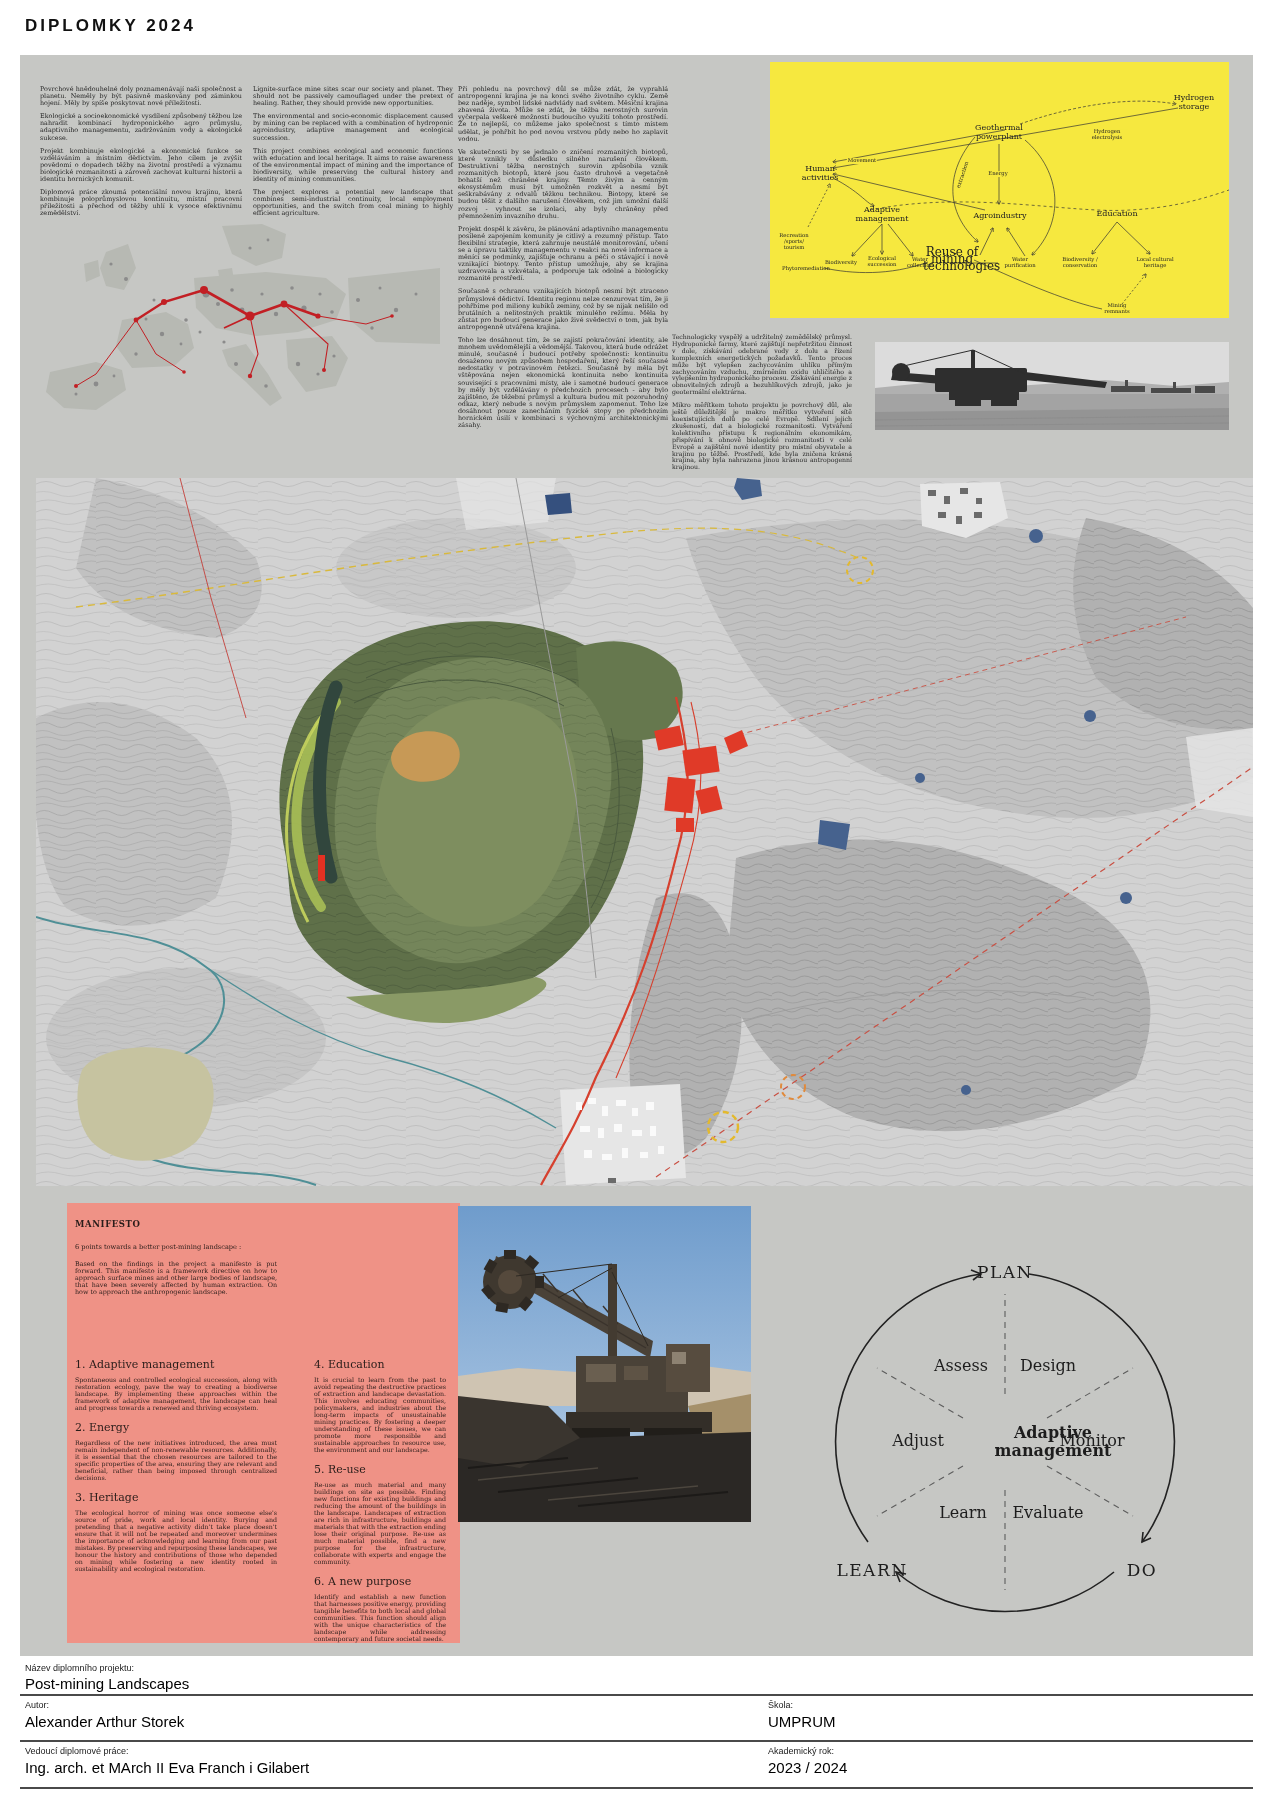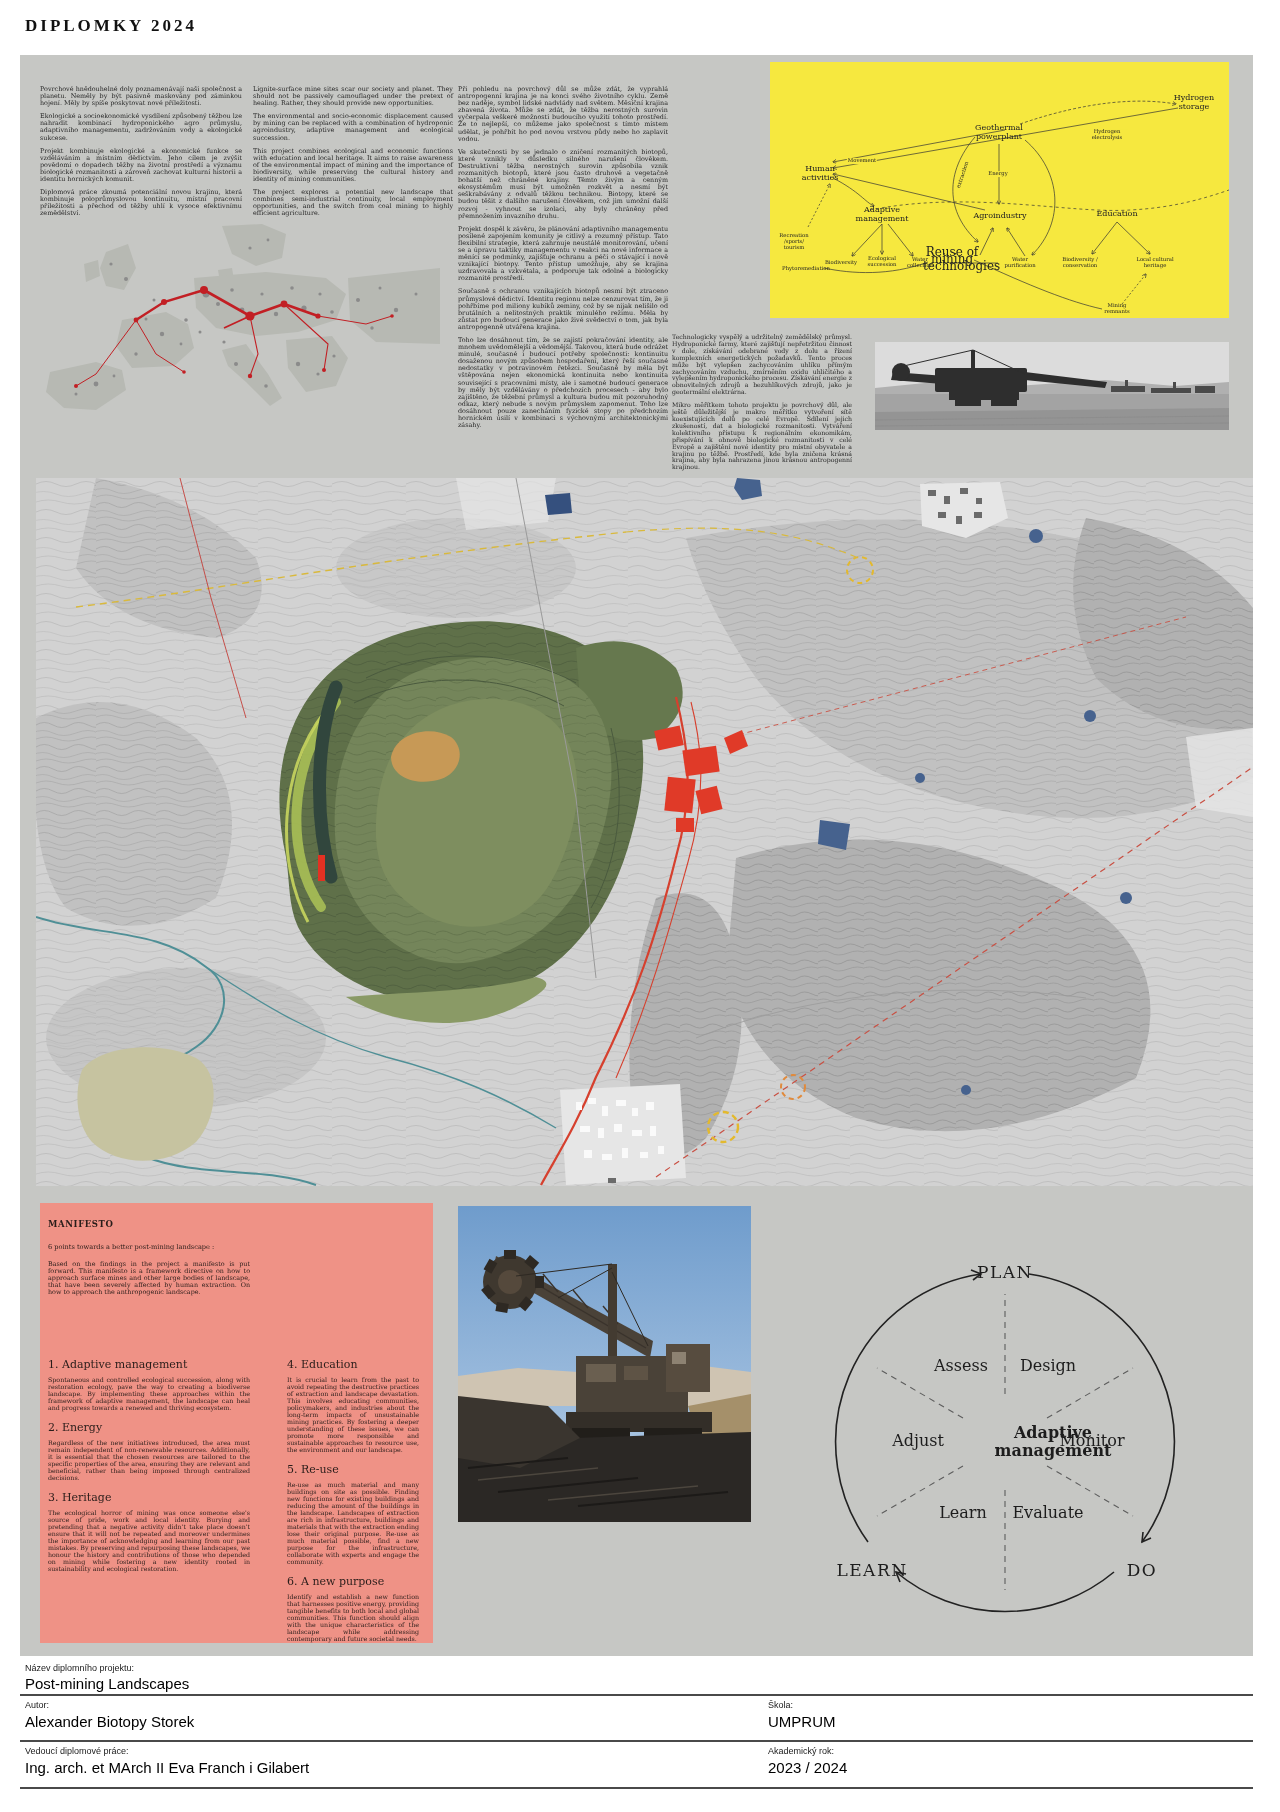--- a/index.html
+++ b/index.html
@@ -1,37 +1,37 @@
 <!DOCTYPE html>
 <html><head>
 <meta charset="utf-8">
 <style>
   html,body{margin:0;padding:0;background:#fff;}
   .page{position:relative;width:1280px;height:1812px;background:#ffffff;overflow:hidden;
         font-family:"DejaVu Serif",serif;color:#1c1c1c;}
   .abs{position:absolute;}
   .poster{left:20px;top:55px;width:1233px;height:1601px;background:#c6c7c4;}
-  .page-title{left:25px;top:16px;font-family:Liberation Serif, serif;
+  .page-title{left:25px;top:16px;font-family:Liberation Sans, sans-serif;
               font-weight:bold;font-size:17px;letter-spacing:3px;color:#111;}
   
   .col{font-size:6.4px;line-height:7.1px;text-align:justify;color:#262626;}
   .col p{margin:0 0 6px 0;}
   .col1{left:40px;top:86px;width:202px;}
   .col2{left:253px;top:86px;width:200px;}
   .col3{left:458px;top:86px;width:210px;}
   .col4{left:672px;top:334px;width:180px;font-size:6.2px;line-height:6.9px;}
   
   .ybox{left:770px;top:62px;width:459px;height:256px;background:#f6e83f;}
   .ynode{position:absolute;transform:translate(-50%,-50%);text-align:center;color:#222;}
   .ynode.major{font-weight:normal;font-size:8px;line-height:8.5px;}
   .ynode.minor{font-size:5.3px;line-height:5.8px;}
   .ynode.bg{background:#f6e83f;padding:0 1px;}
   .rot{transform:translate(-50%,-50%) rotate(-72deg);}
   
-  .pinkbox{left:40px;top:1203px;width:393px;height:440px;background:#ef9286;color:#2a1d1a;}
+  .pinkbox{left:67px;top:1203px;width:393px;height:440px;background:#ef9286;color:#2a1d1a;}
   .m-title{position:absolute;left:8px;top:16px;font-size:8.5px;font-weight:bold;letter-spacing:.6px;}
   .m-sub{position:absolute;left:8px;top:40px;font-size:6.6px;}
   .m-intro{position:absolute;left:8px;top:58px;width:202px;font-size:6.4px;line-height:7.1px;text-align:justify;}
   .m-colA{position:absolute;left:8px;top:145px;width:202px;}
   .m-colB{position:absolute;left:247px;top:145px;width:132px;}
   .m-point h4{margin:10px 0 5px 0;font-size:11px;font-weight:normal;}
   .m-point p{margin:0;font-size:6.3px;line-height:7px;text-align:justify;}
   
   .cycle{left:790px;top:1240px;width:440px;height:400px;}
   .cnode{position:absolute;transform:translate(-50%,-50%);text-align:center;color:#1d1d1d;}
@@ -496,21 +496,21 @@
       <div>Adaptive</div>
       <div>management</div>
     </div>
   </div>
 
   <div class="abs f-label" style="left:25px;top:1663px">Název diplomního projektu:</div>
   <div class="abs f-value" style="left:25px;top:1675px">Post-mining Landscapes</div>
   <div class="abs f-line" style="top:1694px"></div>
 
   <div class="abs f-label" style="left:25px;top:1700px">Autor:</div>
-  <div class="abs f-value" style="left:25px;top:1713px">Alexander Biotopy Storek</div>
+  <div class="abs f-value" style="left:25px;top:1713px">Alexander Arthur Storek</div>
   <div class="abs f-label" style="left:768px;top:1700px">Škola:</div>
   <div class="abs f-value" style="left:768px;top:1713px">UMPRUM</div>
   <div class="abs f-line" style="top:1740px"></div>
 
   <div class="abs f-label" style="left:25px;top:1746px">Vedoucí diplomové práce:</div>
   <div class="abs f-value" style="left:25px;top:1759px">Ing. arch. et MArch II Eva Franch i Gilabert</div>
   <div class="abs f-label" style="left:768px;top:1746px">Akademický rok:</div>
   <div class="abs f-value" style="left:768px;top:1759px">2023 / 2024</div>
   <div class="abs f-line" style="top:1787px"></div>
 

